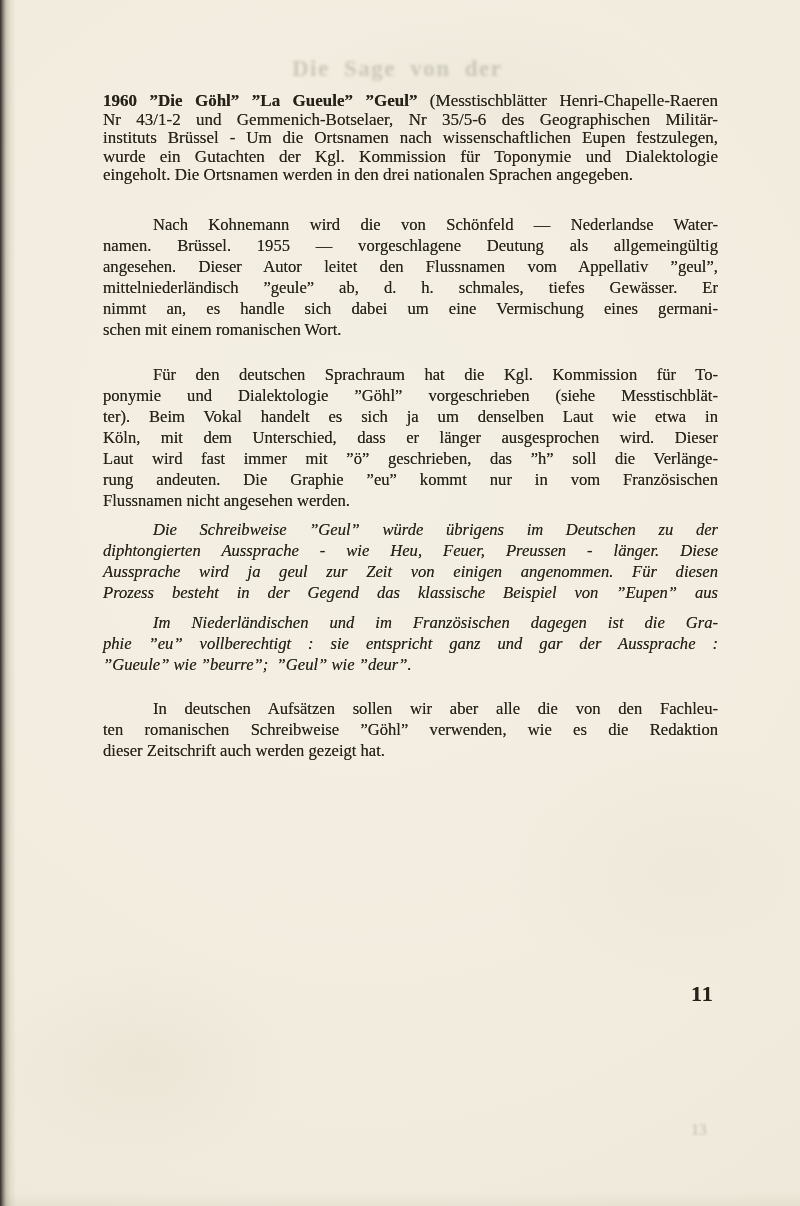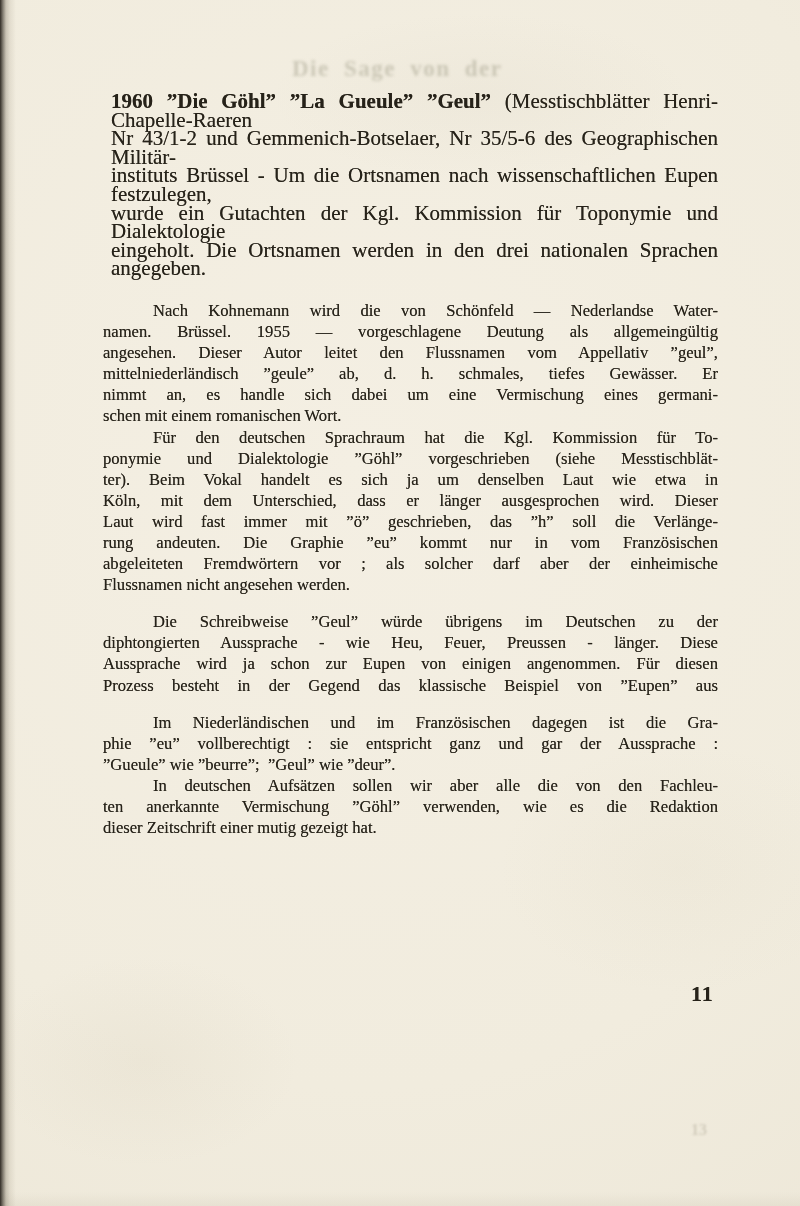--- a/index.html
+++ b/index.html
@@ -45,23 +45,23 @@
     color:rgba(140,134,110,0.28);
     filter:blur(1.2px);
   }
   .text-block {
     position:absolute; left:103px; top:92px; width:615px;
     text-shadow:0 0 0.6px rgba(38,34,25,0.65);
   }
   .para .line { text-align:justify; text-align-last:justify; }
   .para .line.last { text-align-last:left; }
   .para .line.indent { text-indent:50px; }
-  .para-small { font-size:21px; line-height:18.6px; margin-left:8px; }
+  .para-small { font-size:17px; line-height:18.6px; }
   .para-body  { font-size:16.6px; line-height:21.1px; }
-  .m20 { margin-top:22px; } .m23 { } .m24 { margin-top:16px; }
+  .m20 { margin-top:29px; } .m23 { margin-top:23px; } .m24 { margin-top:8px;font-style:italic; }
   .bold { font-weight:bold; }
   .page-number {
     position:absolute; left:691px; top:981px;
     font-weight:bold; font-size:22px; letter-spacing:1px;
     text-shadow:0 0 0.6px rgba(38,34,25,0.65);
   }
 </style>
 </head>
 <body>
 
@@ -84,35 +84,34 @@
         <div class="line"><span>nimmt an, es handle sich dabei um eine Vermischung eines germani-</span></div>
         <div class="line last"><span>schen mit einem romanischen Wort.</span></div>
       </div>
       <div class="para para-body m23">
         <div class="line indent"><span>Für den deutschen Sprachraum hat die Kgl. Kommission für To-</span></div>
         <div class="line"><span>ponymie und Dialektologie ”Göhl” vorgeschrieben (siehe Messtischblät-</span></div>
         <div class="line"><span>ter). Beim Vokal handelt es sich ja um denselben Laut wie etwa in</span></div>
         <div class="line"><span>Köln, mit dem Unterschied, dass er länger ausgesprochen wird. Dieser</span></div>
         <div class="line"><span>Laut wird fast immer mit ”ö” geschrieben, das ”h” soll die Verlänge-</span></div>
         <div class="line"><span>rung andeuten. Die Graphie ”eu” kommt nur in vom Französischen</span></div>
-        <div class="line"><span>abgeleiteten Fremdwörtern vor ; als solcher darf aber der einheimische</span></div>
         <div class="line last"><span>Flussnamen nicht angesehen werden.</span></div>
       </div>
       <div class="para para-body m24">
         <div class="line indent"><span>Die Schreibweise ”Geul” würde übrigens im Deutschen zu der</span></div>
         <div class="line"><span>diphtongierten Aussprache - wie Heu, Feuer, Preussen - länger. Diese</span></div>
-        <div class="line"><span>Aussprache wird ja schon zur Eupen von einigen angenommen. Für diesen</span></div>
+        <div class="line"><span>Aussprache wird ja geul zur Zeit von einigen angenommen. Für diesen</span></div>
         <div class="line"><span>Prozess besteht in der Gegend das klassische Beispiel von ”Eupen” aus</span></div>
       </div>
       <div class="para para-body m24">
         <div class="line indent"><span>Im Niederländischen und im Französischen dagegen ist die Gra-</span></div>
         <div class="line"><span>phie ”eu” vollberechtigt : sie entspricht ganz und gar der Aussprache :</span></div>
         <div class="line last"><span>”Gueule” wie ”beurre”;&nbsp; ”Geul” wie ”deur”.</span></div>
       </div>
       <div class="para para-body m23">
         <div class="line indent"><span>In deutschen Aufsätzen sollen wir aber alle die von den Fachleu-</span></div>
-        <div class="line"><span>ten anerkannte Vermischung ”Göhl” verwenden, wie es die Redaktion</span></div>
-        <div class="line last"><span>dieser Zeitschrift einer mutig gezeigt hat.</span></div>
+        <div class="line"><span>ten romanischen Schreibweise ”Göhl” verwenden, wie es die Redaktion</span></div>
+        <div class="line last"><span>dieser Zeitschrift auch werden gezeigt hat.</span></div>
       </div>
     </div>
   <div class="page-number">11</div>
   <div class="ghost-number">13</div>
 </div>
 
 </body></html>

